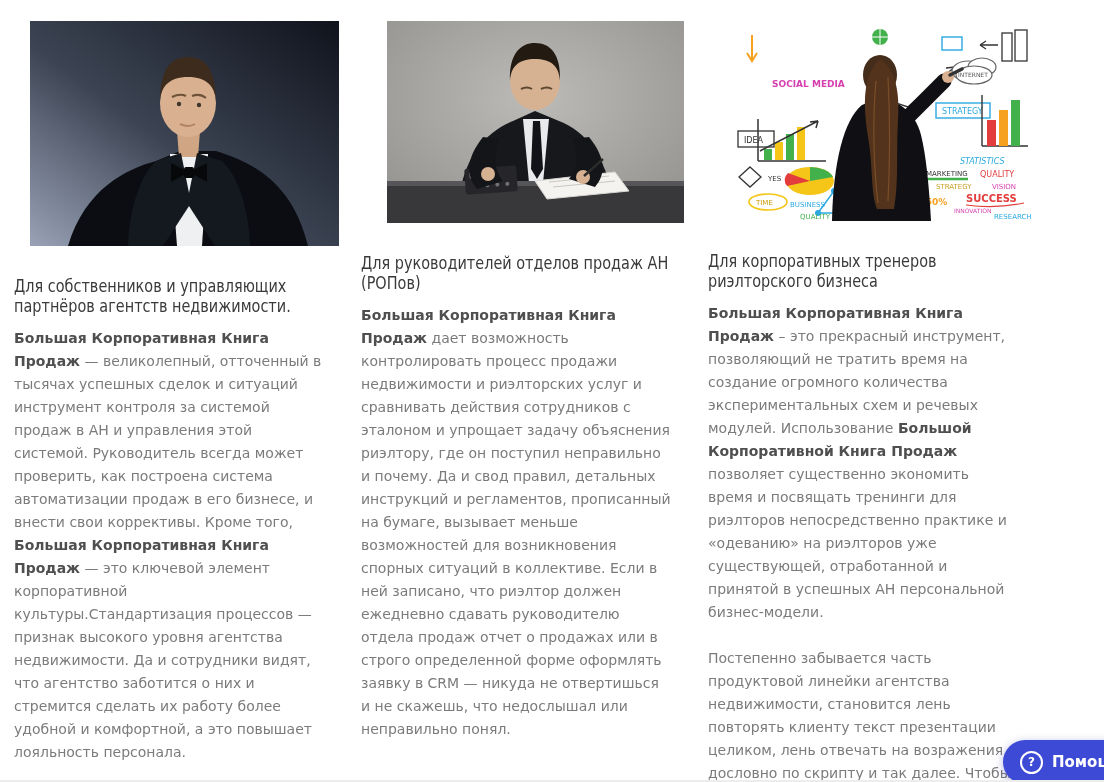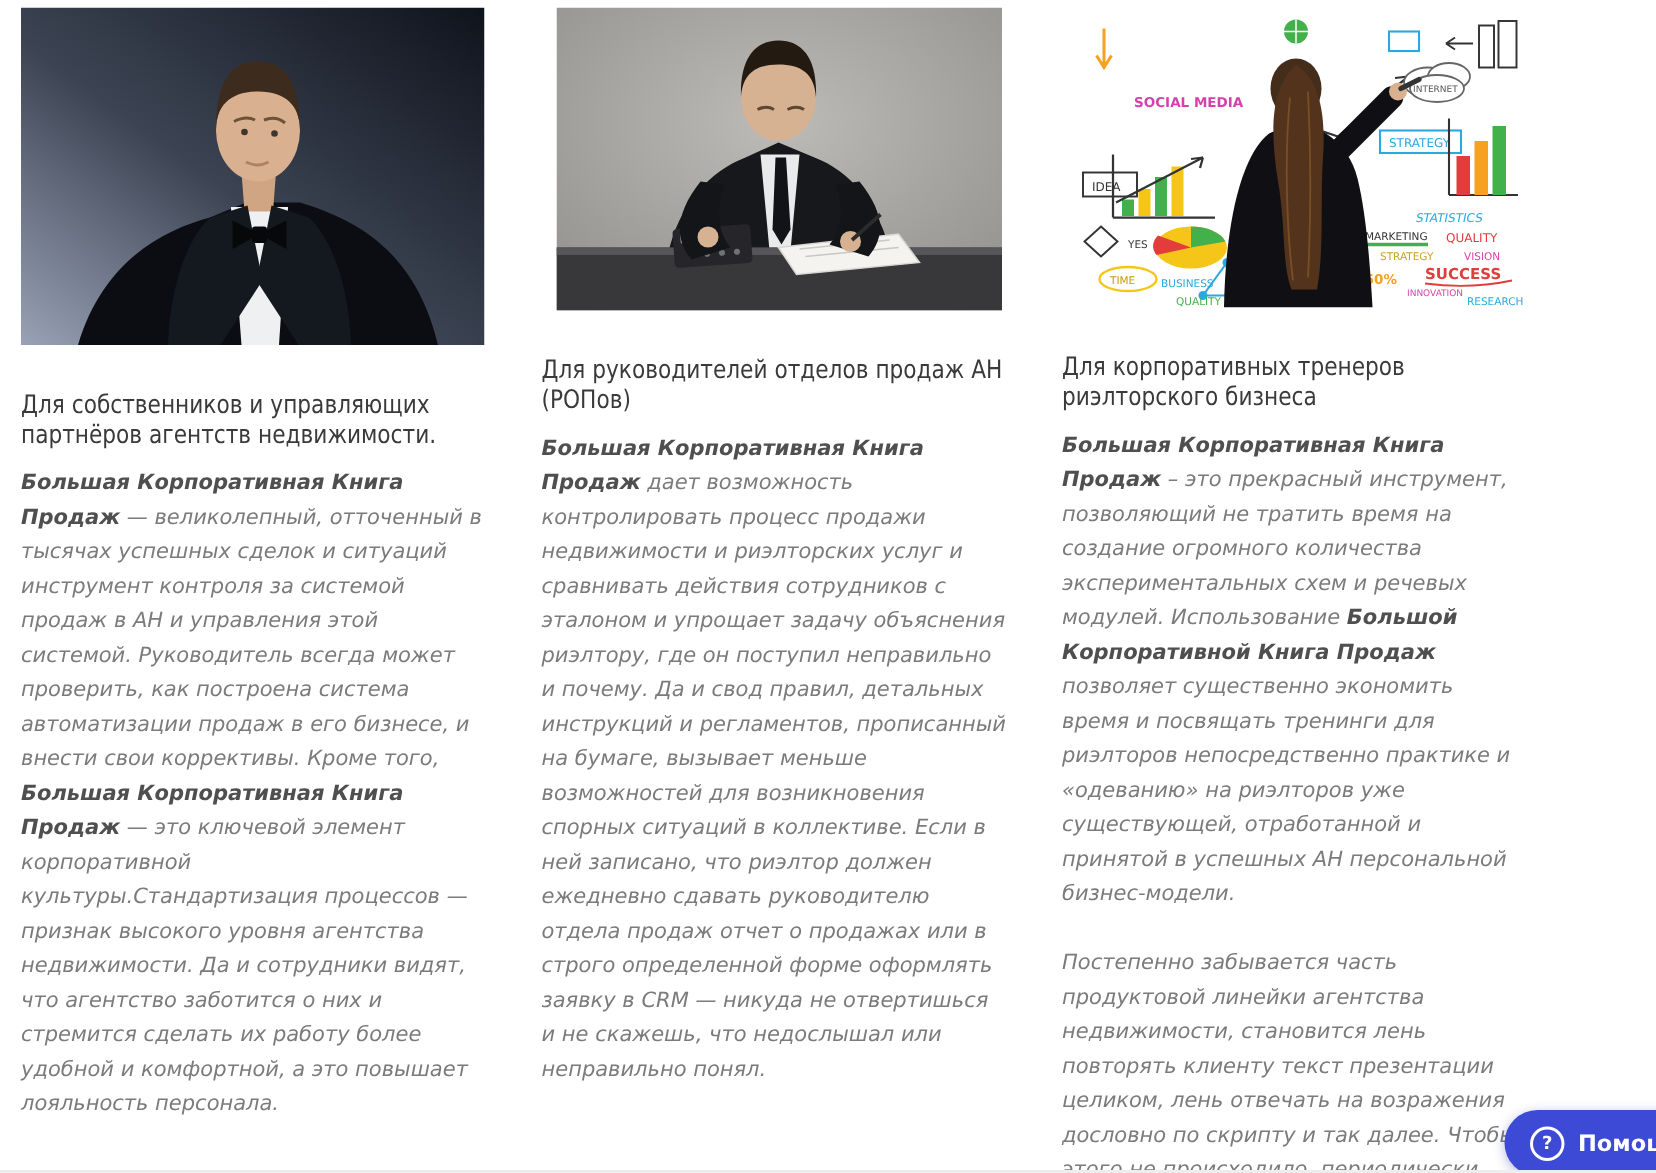--- a/index.html
+++ b/index.html
@@ -2,27 +2,27 @@
 <html lang="ru"><head>
 <meta charset="utf-8">
 <style>
   html,body{margin:0;padding:0;}
   body{
     width:1104px;height:782px;position:relative;overflow:hidden;
     background:#ffffff;font-family:"DejaVu Sans",sans-serif;
   }
   .columns{position:absolute;left:14px;top:5px;display:flex;gap:37px;}
   .col{width:310px;}
-  figure.photo{margin:0;padding:0;}
+  figure.photo{margin:16px;padding:0;}
   .photo svg{display:block;}
   .col-heading{
     margin:30px 0 0 0;font-weight:normal;font-size:17px;line-height:20px;color:#3a3a3a;
     width:364px;transform:scaleX(0.85);transform-origin:left top;
   }
-  .col-body{margin-top:11px;font-size:14px;line-height:23px;color:#7b7b7b;font-style:italic;}
+  .col-body{margin-top:11px;font-size:14px;line-height:23px;color:#7b7b7b;}
   .col-body p{margin:0 0 23px 0;}
   .col-body p:last-child{margin-bottom:0;}
   .col-body strong{color:#4f4f4f;font-weight:bold;}
   .help-btn{
     position:absolute;left:1003px;top:740px;height:44px;width:130px;
     background:#3c4ad6;border:none;border-radius:24px;cursor:pointer;
     display:flex;align-items:center;gap:9px;padding:0 14px 0 17px;
     color:#ffffff;font-family:"DejaVu Sans",sans-serif;font-weight:bold;font-size:15px;
     box-shadow:0 2px 8px rgba(40,50,160,0.35);
   }

